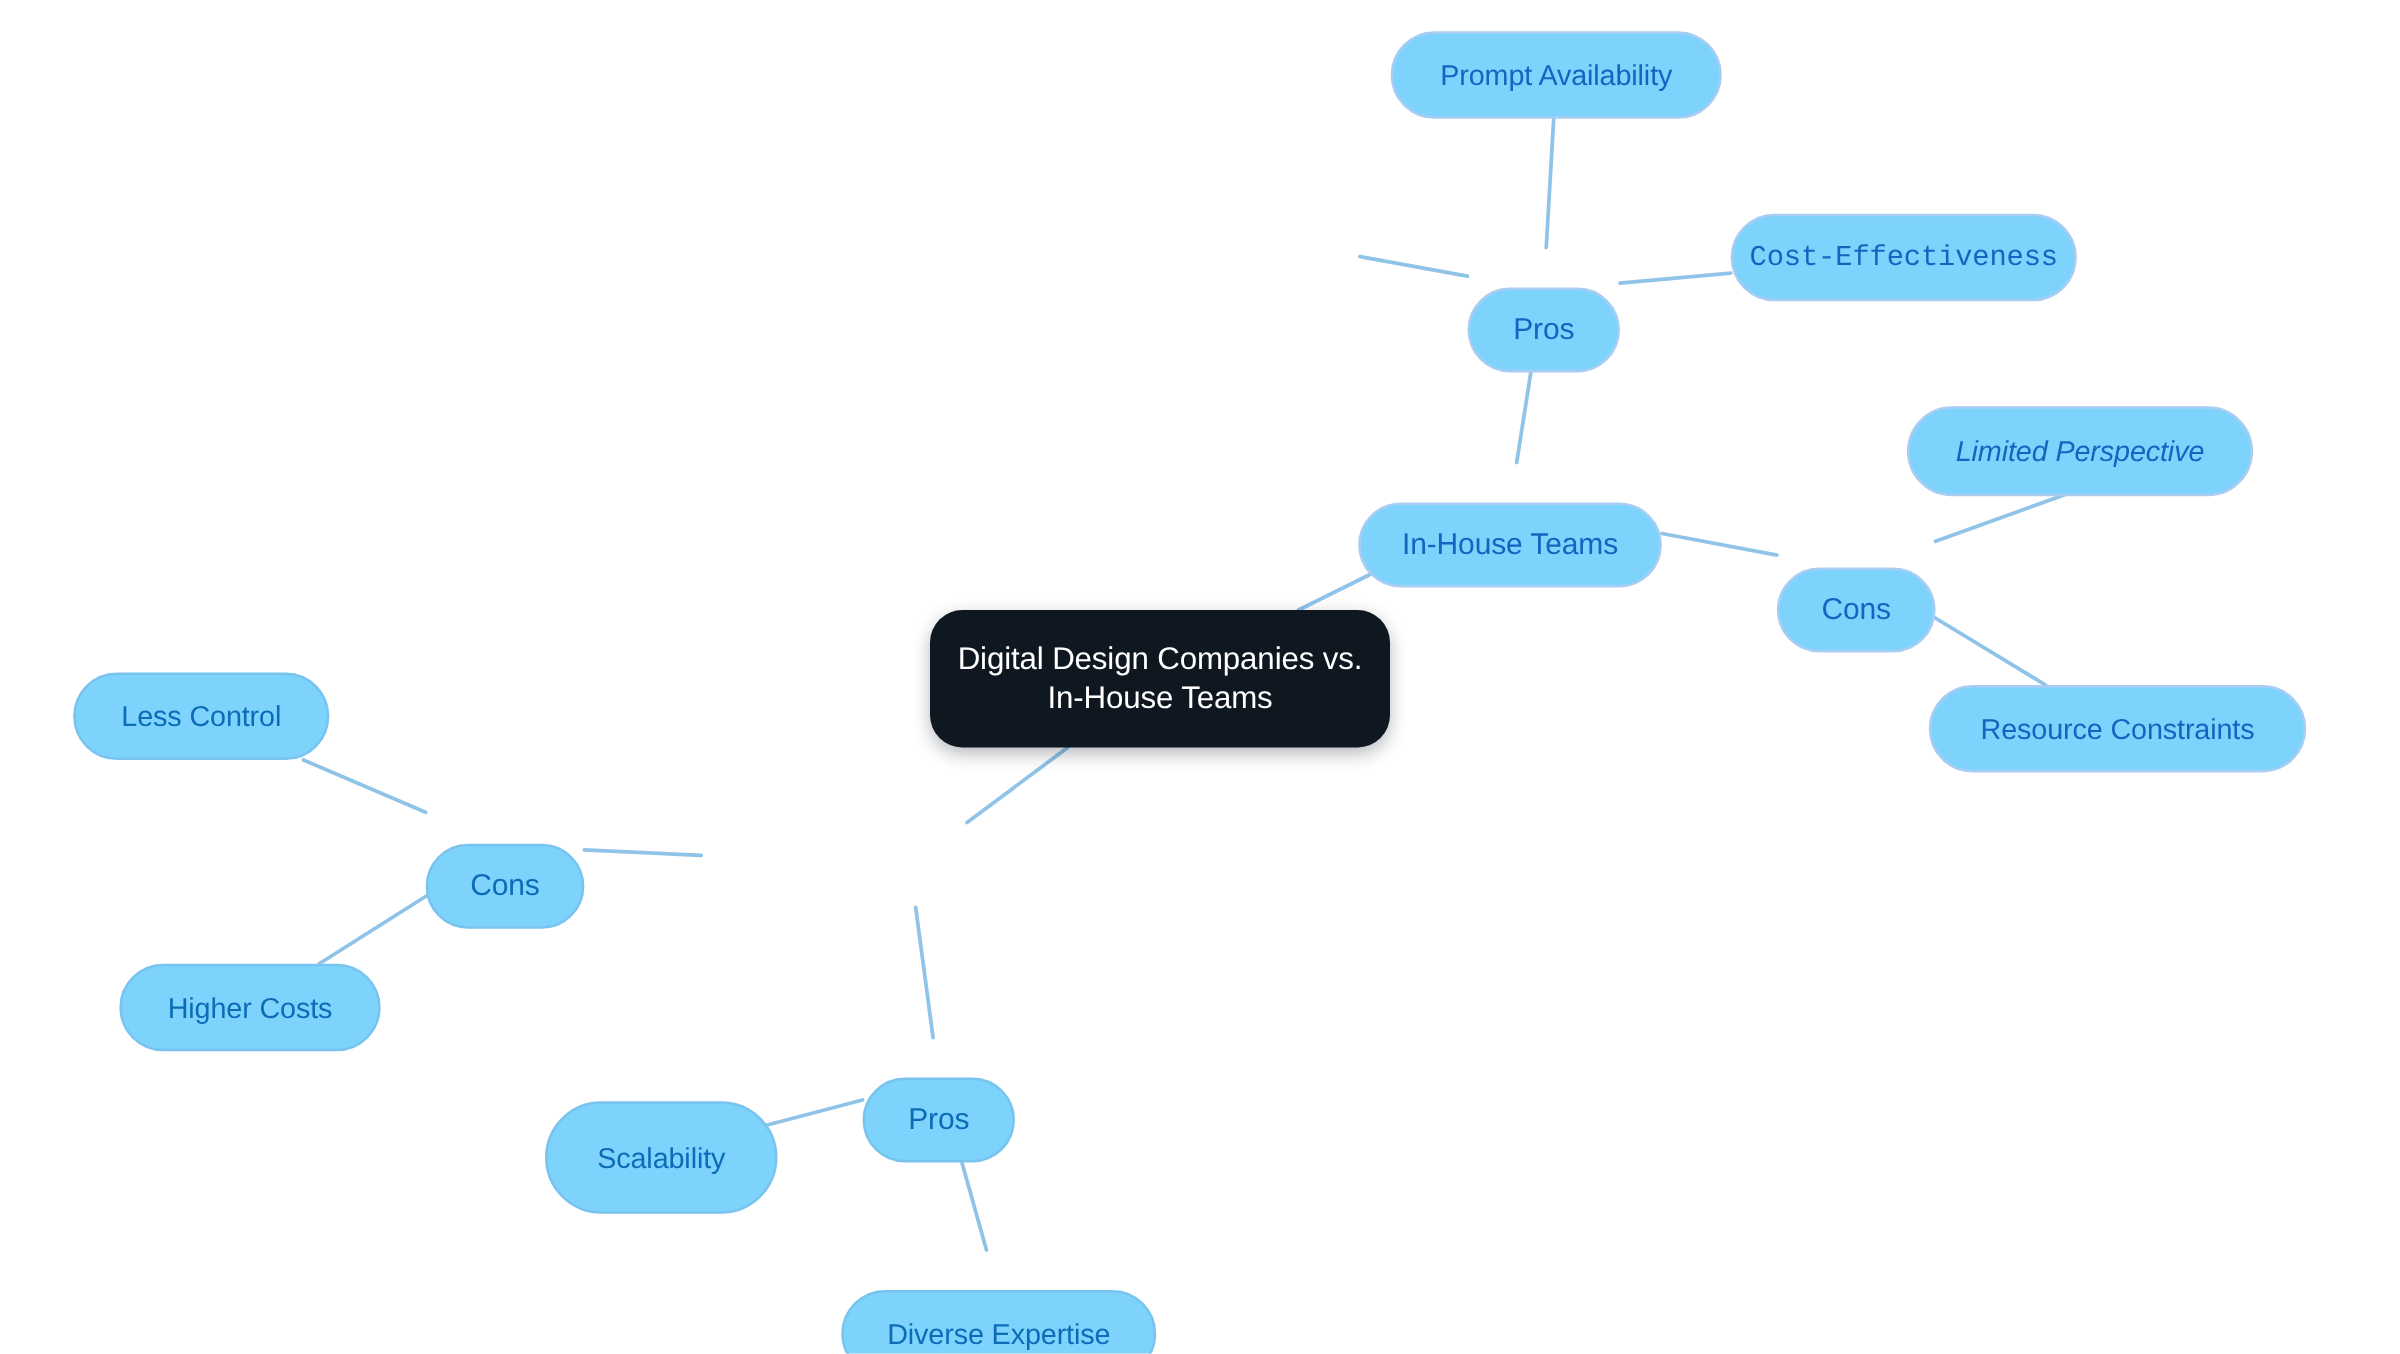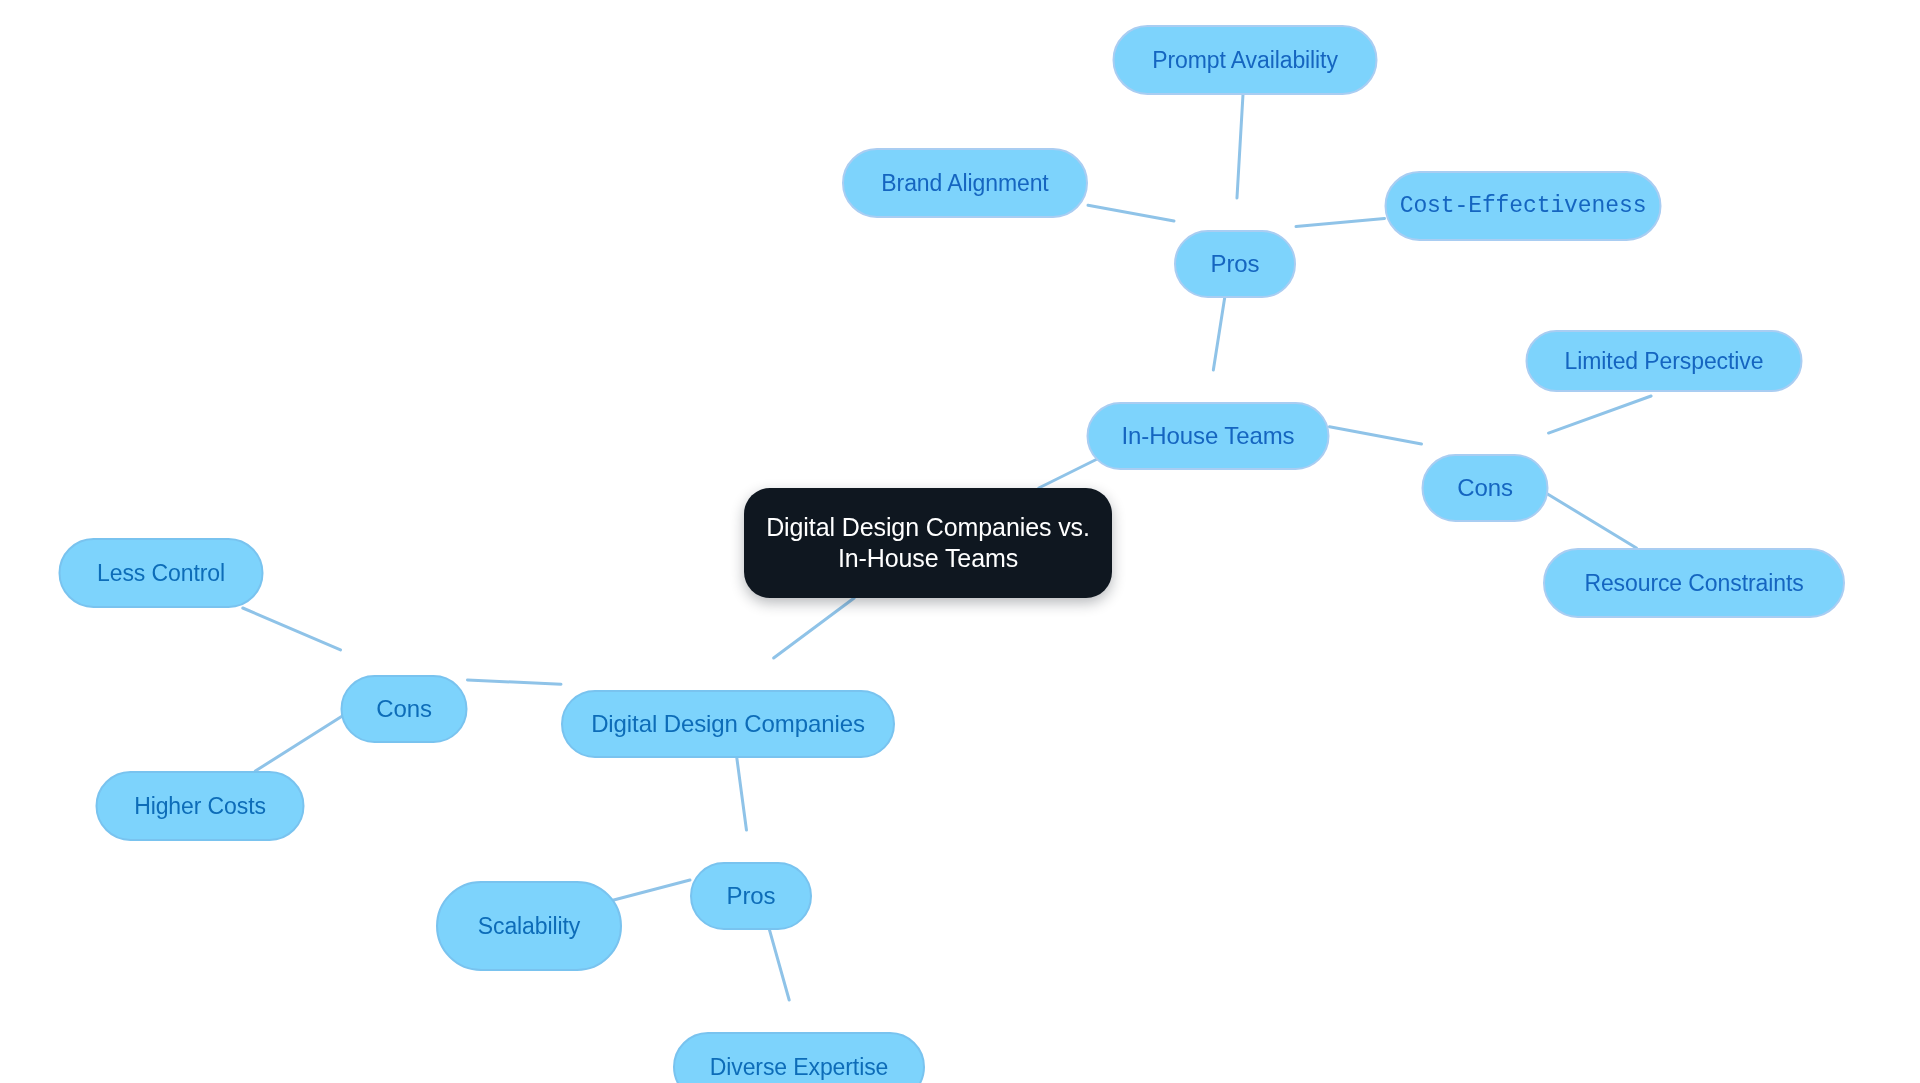--- a/index.html
+++ b/index.html
@@ -92,24 +92,22 @@
       <line x1="350.2325581395349" y1="711" x2="255.34883720930233" y2="771" stroke="#8fc3e8" stroke-width="3" stroke-linecap="round"></line>
       <line x1="690" y1="880.0254237288135" x2="608" y2="901.5677966101695" stroke="#8fc3e8" stroke-width="3" stroke-linecap="round"></line>
       <line x1="760.5438596491229" y1="898" x2="789.1754385964912" y2="1000" stroke="#8fc3e8" stroke-width="3" stroke-linecap="round"></line>
     </svg>
 <div class="node node-root" style="left: 928px; top: 543px; width: 368px; height: 110px;">Digital Design Companies vs.
 In-House Teams</div>
     <div class="node node-branch tone-pale" style="left: 1208px; top: 404px; width: 243px; height: 68px;">In-House Teams</div>
     <div class="node node-branch tone-pale" style="left: 1235px; top: 232px; width: 122px; height: 68px;">Pros</div>
     <div class="node node-branch tone-pale" style="left: 1485px; top: 456px; width: 127px; height: 68px;">Cons</div>
     <div class="node node-leaf tone-pale" style="left: 1245px; top: 60px; width: 265px; height: 70px;">Prompt Availability</div>
-    <div class="node node-leaf tone-pale" style="left: 965px; top: 183px; width: 246px; height: 70px;">Brand Alignment</div>
     <div class="node node-leaf tone-pale" style="left: 1523px; top: 206px; width: 277px; height: 70px; font-family: Liberation Mono, monospace;">Cost-Effectiveness</div>
-    <div class="node node-leaf tone-pale" style="left: 1664px; top: 361px; width: 277px; height: 62px;">Limited Perspective</div>
+    <div class="node node-leaf tone-pale" style="left: 1664px; top: 361px; width: 277px; height: 72px; font-style: italic;">Limited Perspective</div>
     <div class="node node-leaf tone-pale" style="left: 1694px; top: 583px; width: 302px; height: 70px;">Resource Constraints</div>
-    <div class="node node-branch tone-sat" style="left: 728px; top: 692px; width: 334px; height: 68px;">Digital Design Companies</div>
     <div class="node node-branch tone-sat" style="left: 404px; top: 677px; width: 127px; height: 68px;">Cons</div>
     <div class="node node-branch tone-sat" style="left: 751px; top: 864px; width: 122px; height: 68px;">Pros</div>
     <div class="node node-leaf tone-sat" style="left: 161px; top: 573px; width: 205px; height: 70px;">Less Control</div>
     <div class="node node-leaf tone-sat" style="left: 200px; top: 806px; width: 209px; height: 70px;">Higher Costs</div>
     <div class="node node-leaf tone-sat" style="left: 529px; top: 926px; width: 186px; height: 90px;">Scalability</div>
     <div class="node node-leaf tone-sat" style="left: 799px; top: 1035px; width: 252px; height: 70px; margin-top: 32px;">Diverse Expertise</div>
   </div>
 
 </body></html>

